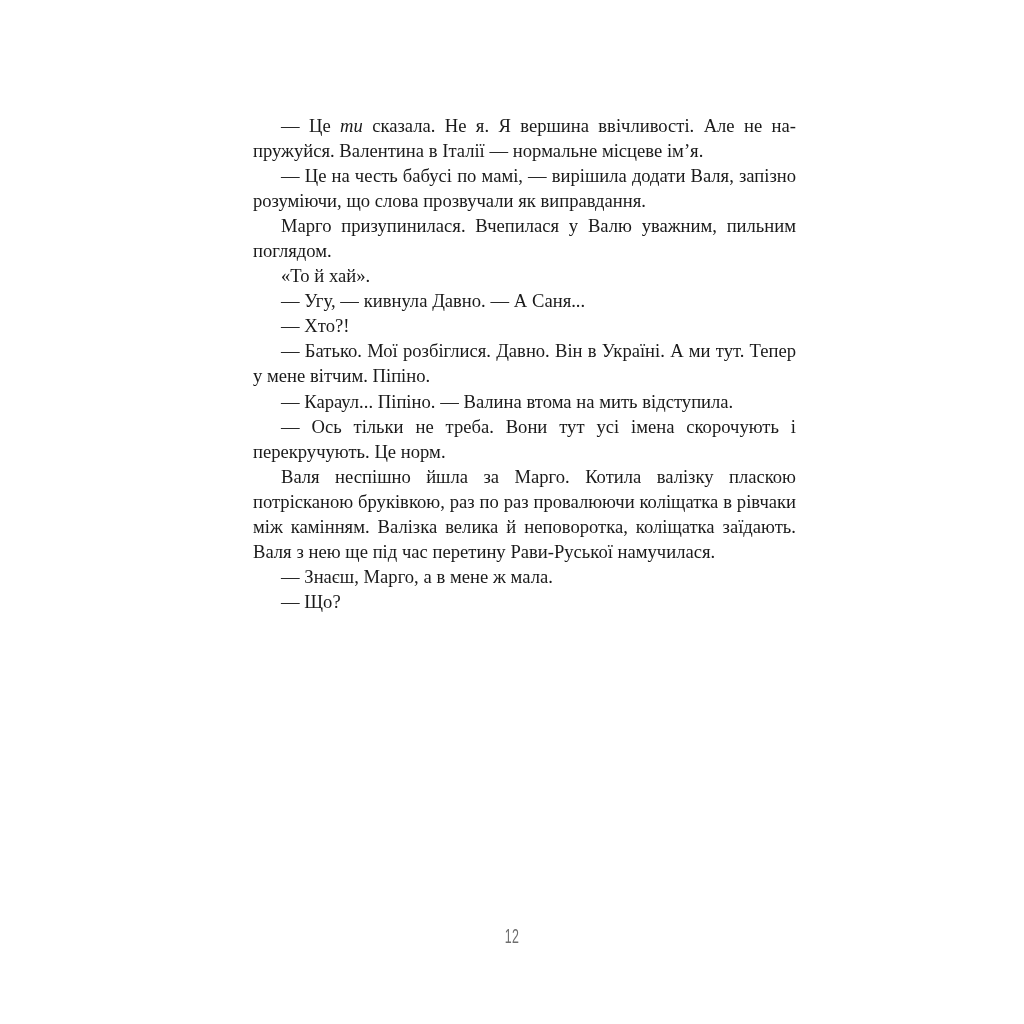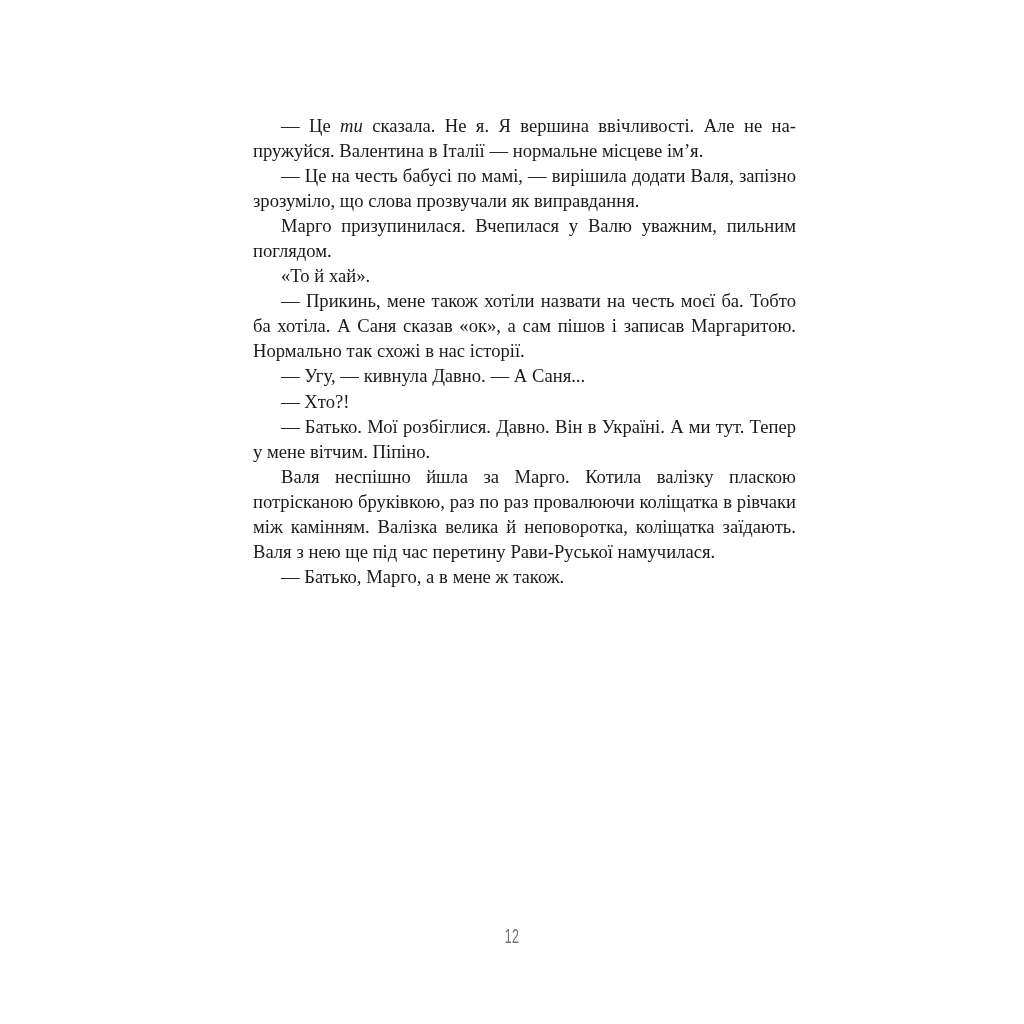--- a/index.html
+++ b/index.html
@@ -71,41 +71,43 @@
 </style>
 </head>
 <body>
 
 <div class="page">
 
   <div class="text-block">
 
     <p class="para"><span>— Це </span><i>ти</i><span> сказала. Не я. Я вершина ввічливості. Але не на­пружуйся. Валентина в Італії — нормальне місцеве ім’я.</span></p>
 
-    <p class="para">— Це на честь бабусі по мамі, — вирішила додати Валя, запізно зрозуміло, що слова прозвучали як виправдання.</p>
+    <p class="para">— Це на честь бабусі по мамі, — вирішила додати Валя, запізно розуміючи, що слова прозвучали як виправдання.</p>
 
     <p class="para">Марго призупинилася. Вчепилася у Валю уважним, пиль­ним поглядом.</p>
 
     <p class="para">«То й хай».</p>
 
-    <p class="para">— Прикинь, мене також хотіли назвати на честь моєї ба. Тобто ба хотіла. А Саня сказав «ок», а сам пішов і записав Маргаритою. Нормально так схожі в нас історії.</p>
 
     <p class="para">— Угу, — кивнула Давно. — А Саня...</p>
 
     <p class="para">— Хто?!</p>
 
     <p class="para">— Батько. Мої розбіглися. Давно. Він в Україні. А ми тут. Тепер у мене вітчим. Піпіно.</p>
 
 
+    <p class="para">— Караул... Піпіно. — Валина втома на мить відступила.</p>
 
+    <p class="para">— Ось тільки не треба. Вони тут усі імена скорочують і перекручують. Це норм.</p>
 
     <p class="para">Валя неспішно йшла за Марго. Котила валізку пласкою потрісканою бруківкою, раз по раз провалюючи коліщат­ка в рівчаки між камінням. Валізка велика й неповоротка, коліщатка заїдають. Валя з нею ще під час перетину Ра­ви-Руської намучилася.</p>
 
-    <p class="para">— Батько, Марго, а в мене ж також.</p>
+    <p class="para">— Знаєш, Марго, а в мене ж мала.</p>
 
+    <p class="para">— Що?</p>
 
 
 
   </div>
 
   <div class="page-number">12</div>
 
 </div>
 
 </body></html>

